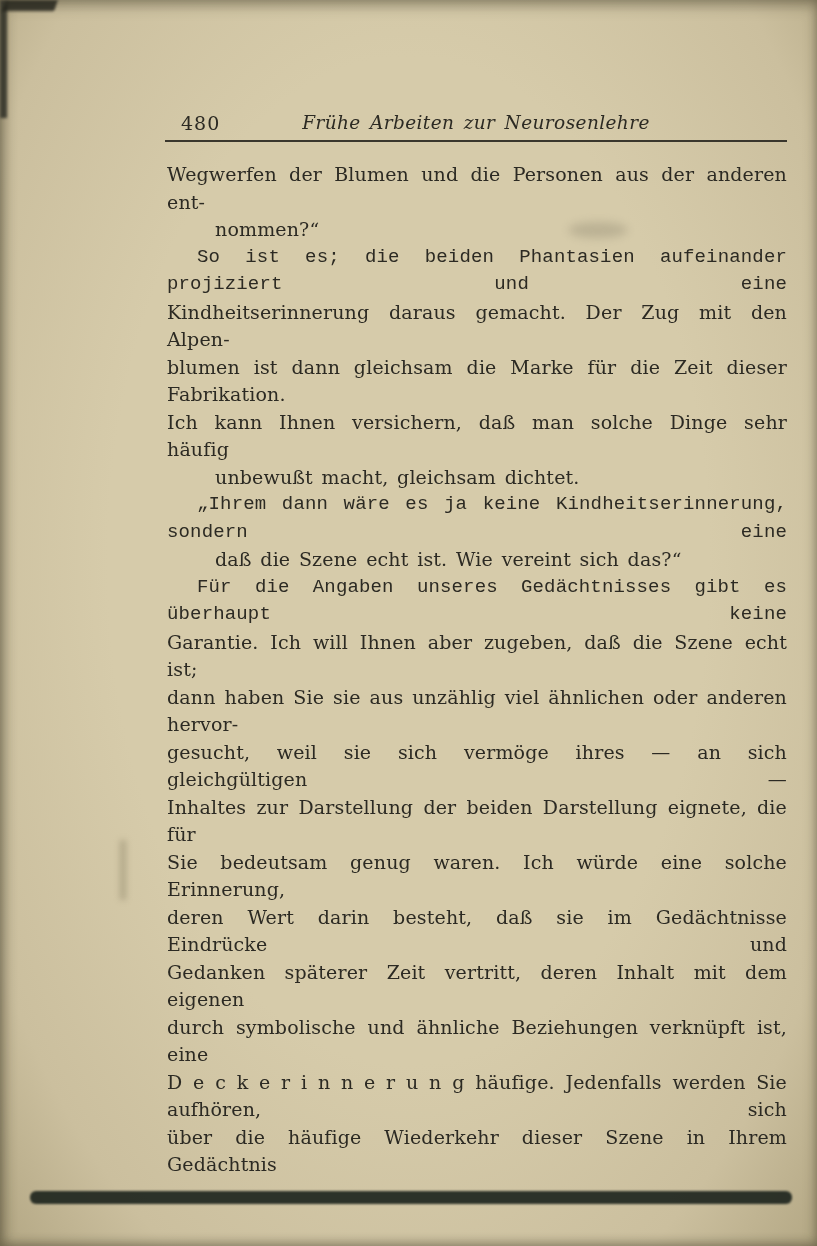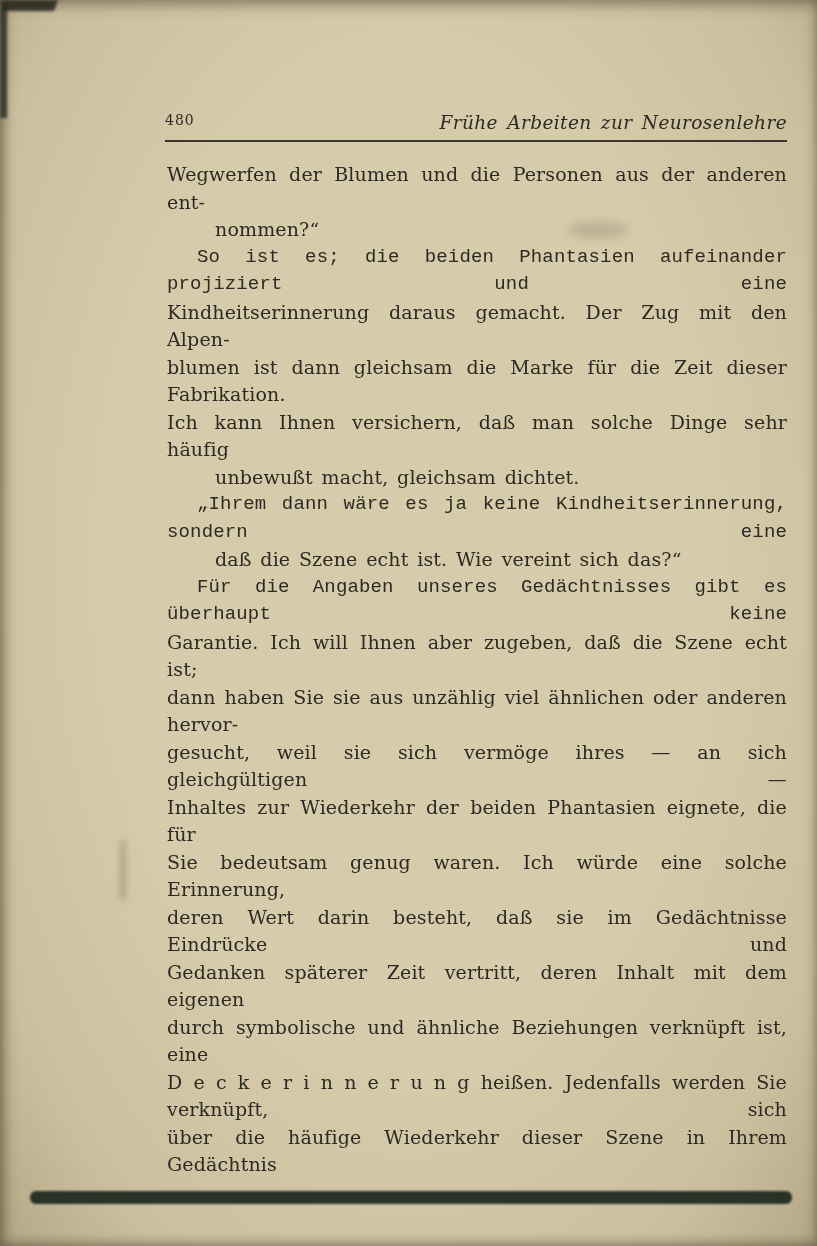--- a/index.html
+++ b/index.html
@@ -38,26 +38,26 @@
   }
   .smudge-margin {
     left: 120px; top: 840px; width: 6px; height: 60px;
     background: #8d8468; filter: blur(3px); opacity: 0.5;
   }
   
   .header {
     position: absolute; left: 165px; top: 110px; width: 622px; height: 26px;
   }
   .pagenum {
-    position: absolute; left: 0; top: 2px;
-    font-size: 14px; letter-spacing: 1px;
+    position: absolute; left: 16px; top: 2px;
+    font-size: 19px; letter-spacing: 1px;
   }
   .running {
     position: absolute; left: 0; right: 0; top: 2px;
-    text-align: right; font-style: italic;
+    text-align: center; font-style: italic;
     font-size: 18.5px; letter-spacing: 0.4px; word-spacing: 3px;
   }
   .rule {
     position: absolute; left: 165px; top: 140px; width: 622px; height: 2px;
     background: var(--ink); opacity: 0.92;
   }
   
   .text {
     position: absolute; left: 167px; top: 161px; width: 620px;
     font-size: 19px; line-height: 27.5px;
@@ -94,21 +94,21 @@
       <div class="line">Kindheitserinnerung daraus gemacht. Der Zug mit den Alpen-</div>
       <div class="line">blumen ist dann gleichsam die Marke für die Zeit dieser Fabrikation.</div>
       <div class="line">Ich kann Ihnen versichern, daß man solche Dinge sehr häufig</div>
       <div class="line end">unbewußt macht, gleichsam dichtet.</div>
       <div class="line indent">„Ihrem dann wäre es ja keine Kindheitserinnerung, sondern eine</div>
       <div class="line end">daß die Szene echt ist. Wie vereint sich das?“</div>
       <div class="line indent">Für die Angaben unseres Gedächtnisses gibt es überhaupt keine</div>
       <div class="line">Garantie. Ich will Ihnen aber zugeben, daß die Szene echt ist;</div>
       <div class="line">dann haben Sie sie aus unzählig viel ähnlichen oder anderen hervor-</div>
       <div class="line">gesucht, weil sie sich vermöge ihres — an sich gleichgültigen —</div>
-      <div class="line">Inhaltes zur Wiederkehr der beiden Phantasien eignete, die für</div>
+      <div class="line">Inhaltes zur Darstellung der beiden Darstellung eignete, die für</div>
       <div class="line">Sie bedeutsam genug waren. Ich würde eine solche Erinnerung,</div>
       <div class="line">deren Wert darin besteht, daß sie im Gedächtnisse Eindrücke und</div>
       <div class="line">Gedanken späterer Zeit vertritt, deren Inhalt mit dem eigenen</div>
       <div class="line">durch symbolische und ähnliche Beziehungen verknüpft ist, eine</div>
-      <div class="line">D e c k e r i n n e r u n g heißen. Jedenfalls werden Sie verknüpft, sich</div>
+      <div class="line">D e c k e r i n n e r u n g häufige. Jedenfalls werden Sie aufhören, sich</div>
       <div class="line">über die häufige Wiederkehr dieser Szene in Ihrem Gedächtnis</div>
     </div>
 </div>
 
 </body></html>

